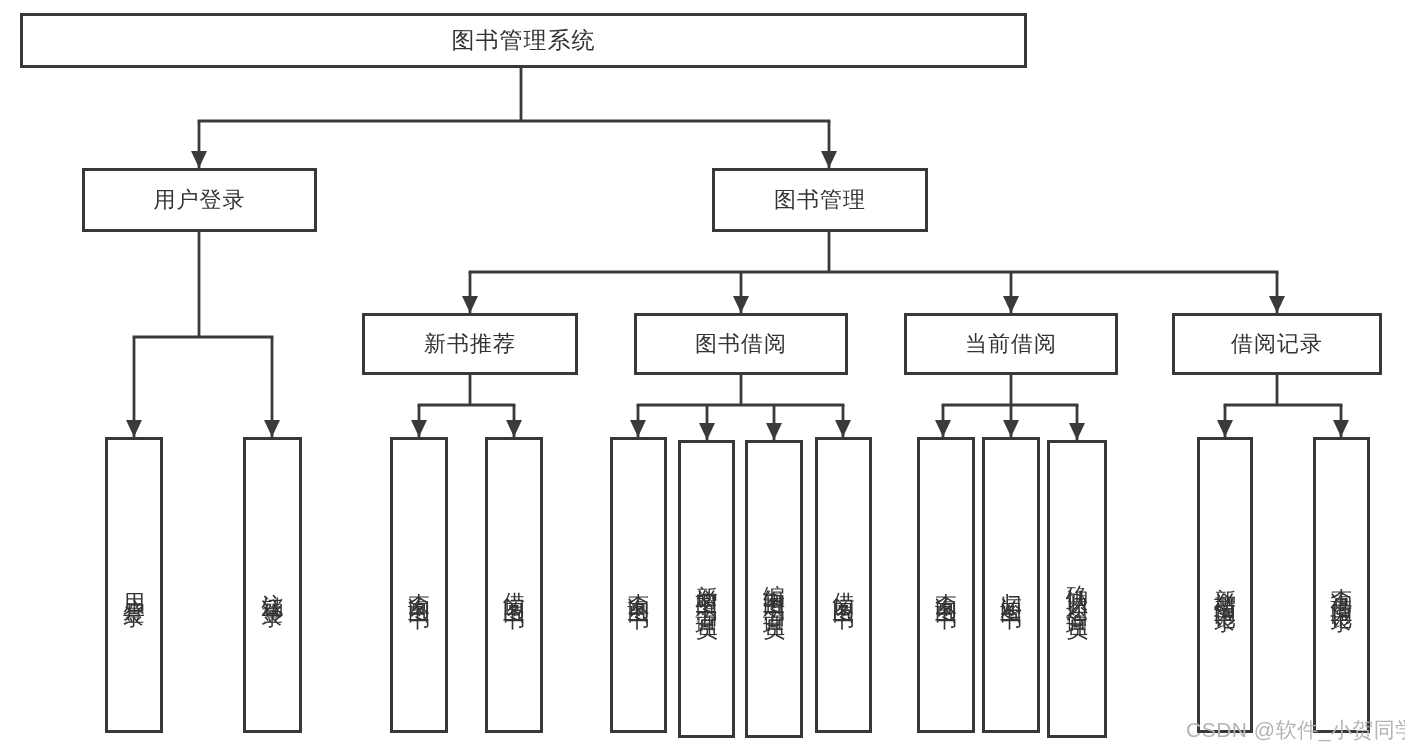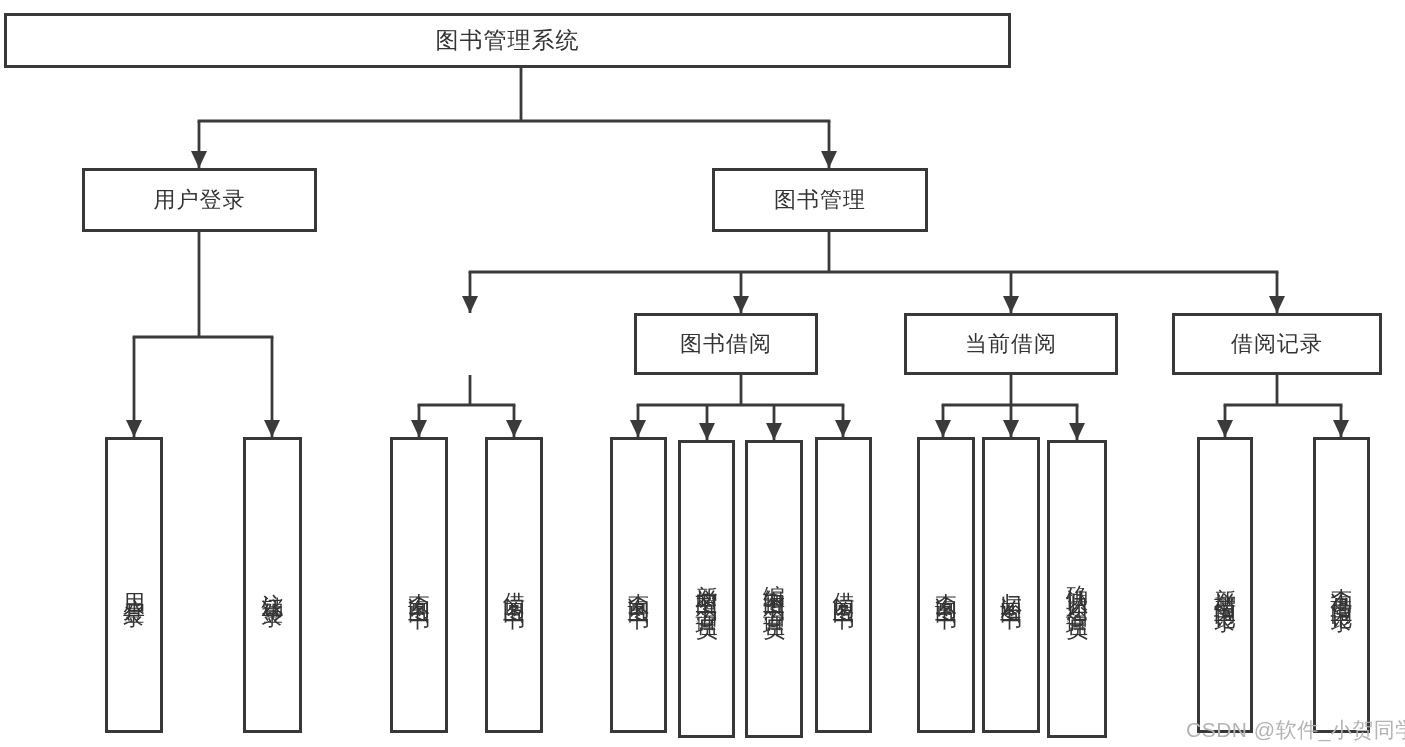--- a/index.html
+++ b/index.html
@@ -98,26 +98,27 @@
     <path d="M943,405 L943,437" marker-end="url(#arrow)"></path>
     <path d="M1011,405 L1011,437" marker-end="url(#arrow)"></path>
     <path d="M1077,405 L1077,440" marker-end="url(#arrow)"></path>
 
     <path d="M1277,375 L1277,405"></path>
     <path d="M1223.6,405 L1342.4,405"></path>
     <path d="M1225,405 L1225,437" marker-end="url(#arrow)"></path>
     <path d="M1341,405 L1341,437" marker-end="url(#arrow)"></path>
   </svg>
 
-  <div class="node root h" style="left:4px;top:13px;width:1007px;height:55px;">图书管理系统</div>
+  <div class="node root h" style="left:20px;top:13px;width:1007px;height:55px;">图书管理系统</div>
 
   <div class="node h" style="left:82px;top:168px;width:235px;height:64px;">用户登录</div>
   <div class="node h" style="left:712px;top:168px;width:216px;height:64px;">图书管理</div>
 
-  <div class="node h" style="left:634px;top:313px;width:184px;height:62px;">图书借阅</div>
+  <div class="node h" style="left:362px;top:313px;width:216px;height:62px;">新书推荐</div>
+  <div class="node h" style="left:634px;top:313px;width:214px;height:62px;">图书借阅</div>
   <div class="node h" style="left:904px;top:313px;width:214px;height:62px;">当前借阅</div>
   <div class="node h" style="left:1172px;top:313px;width:210px;height:62px;">借阅记录</div>
 
   <div class="node v" style="left:105px;top:437px;width:58px;height:296px;">用户登录</div>
   <div class="node v" style="left:243px;top:437px;width:59px;height:296px;">注销登录</div>
 
   <div class="node v" style="left:390px;top:437px;width:58px;height:296px;">查询图书</div>
   <div class="node v" style="left:485px;top:437px;width:58px;height:296px;">借阅图书</div>
 
   <div class="node v" style="left:610px;top:437px;width:57px;height:296px;">查询图书</div>

